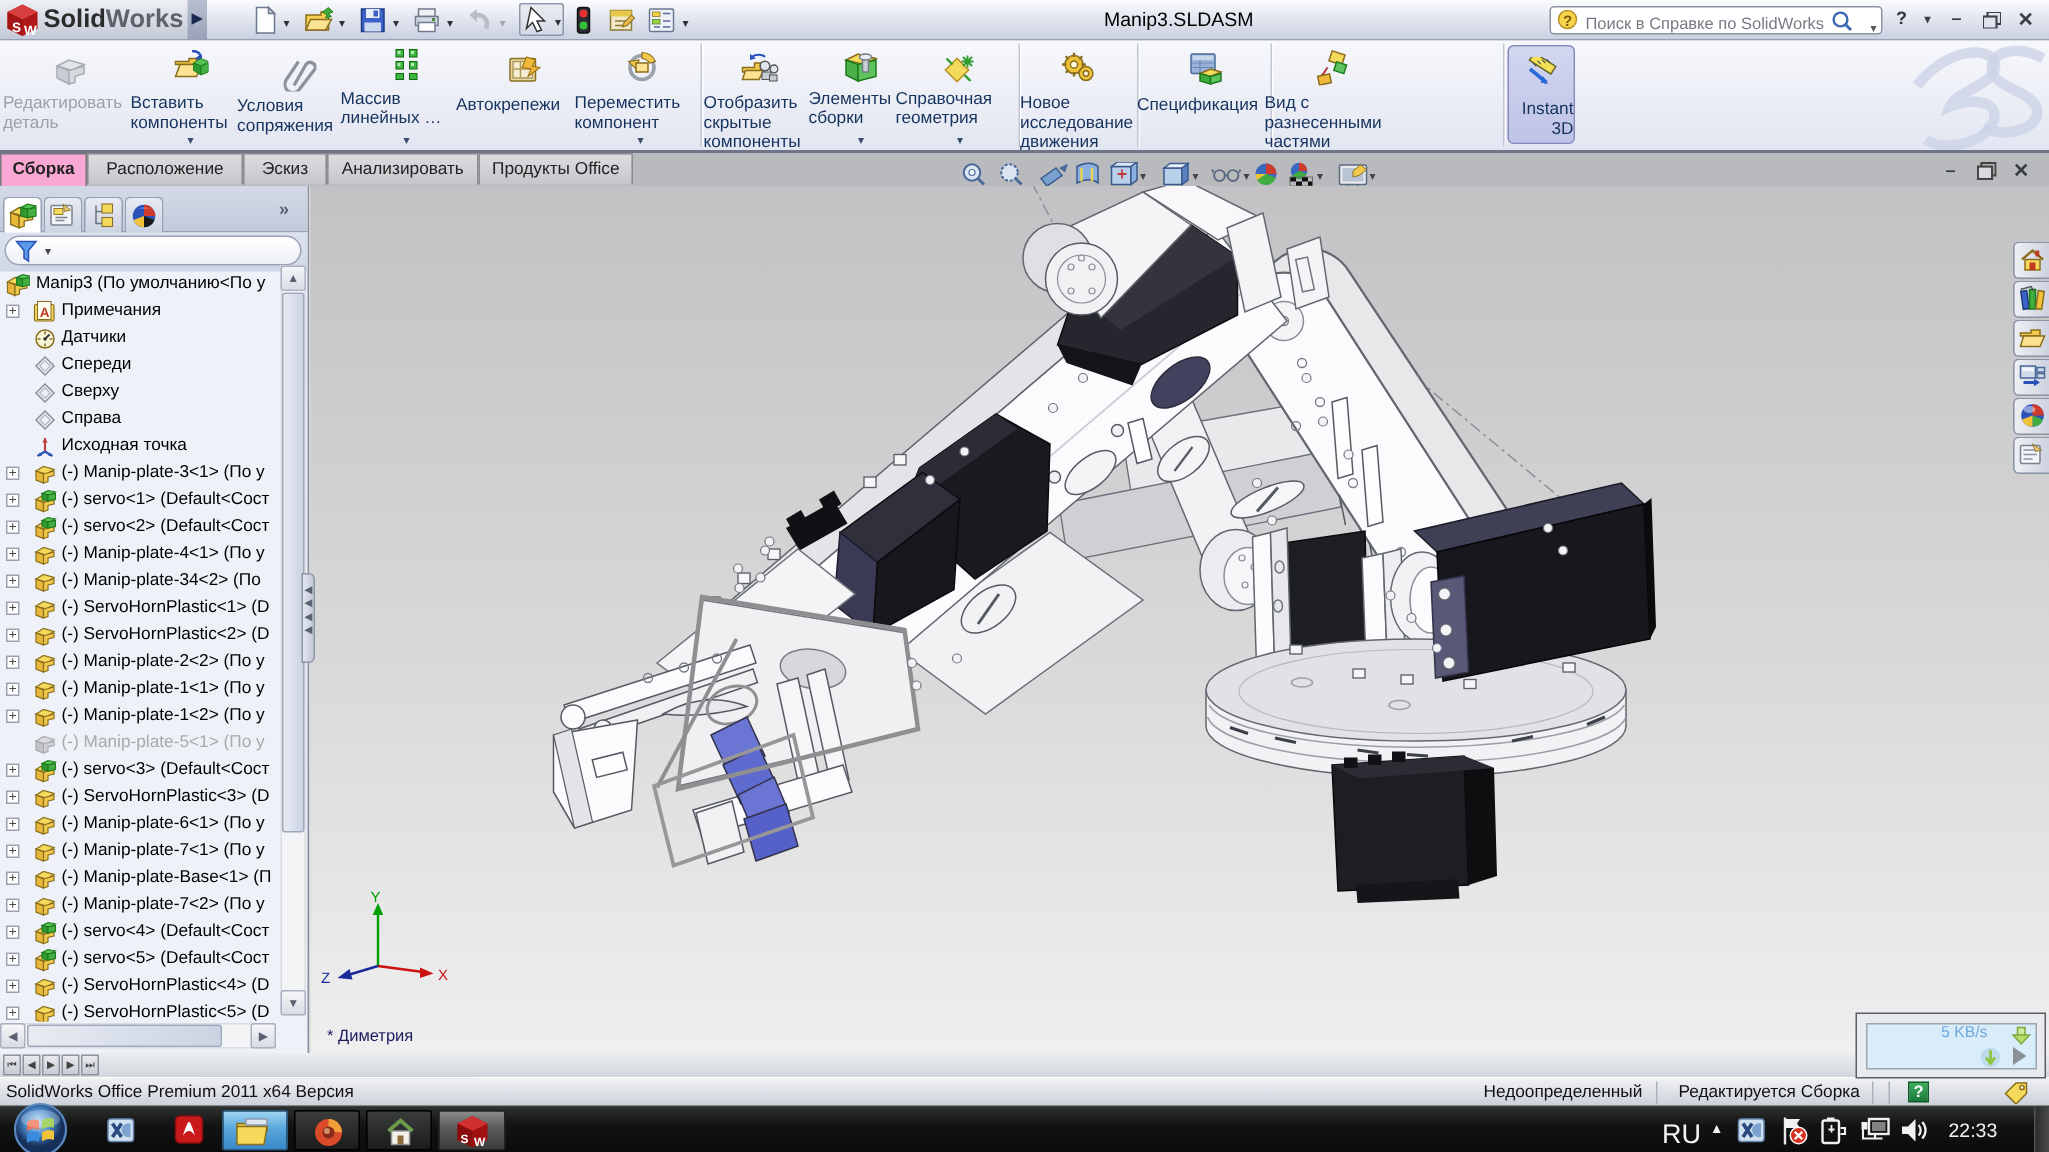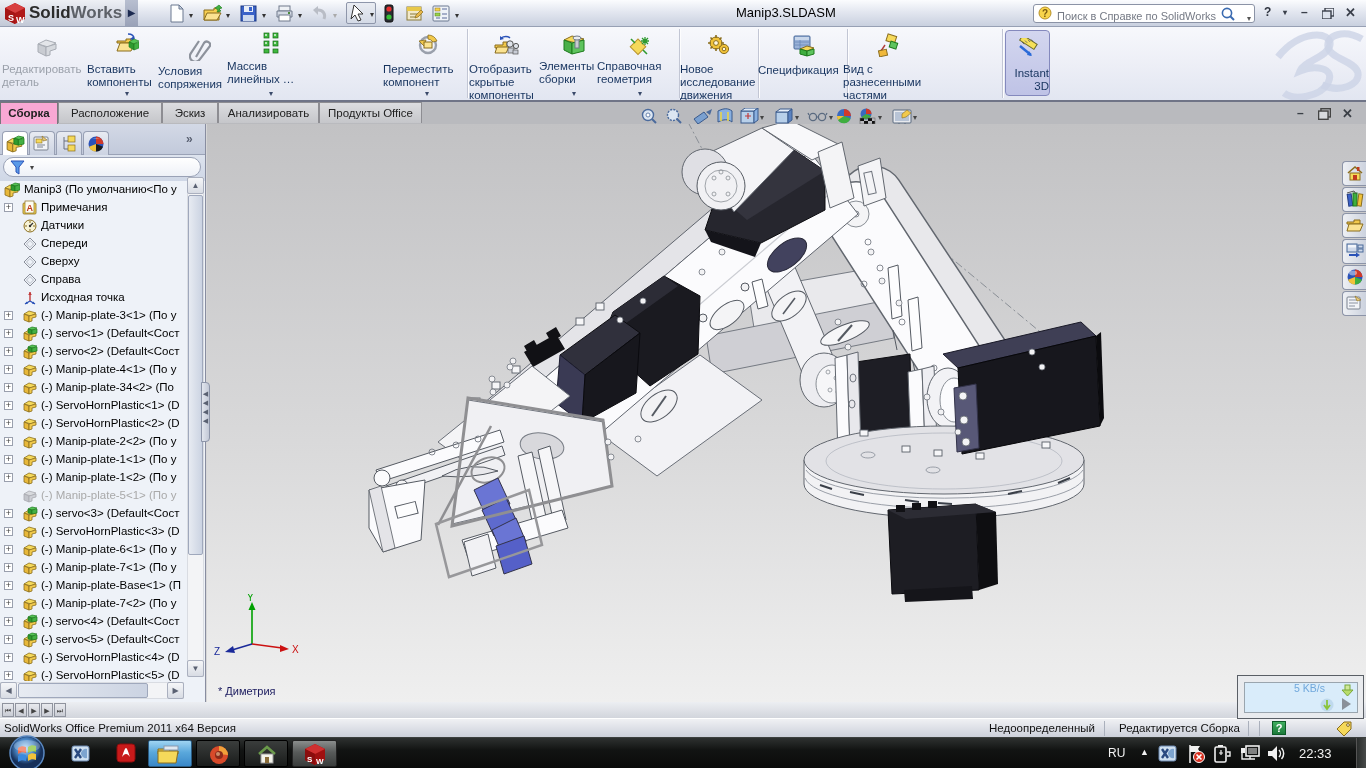--- a/index.html
+++ b/index.html
@@ -201,20 +201,29 @@
           <g fill="#b8e8b8">
             <rect x="4" y="2" width="2" height="2"></rect>
             <rect x="13" y="2" width="2" height="2"></rect>
             <rect x="4" y="10" width="2" height="2"></rect>
             <rect x="13" y="10" width="2" height="2"></rect>
           </g>
         </svg>
       <div class="rlbl" style="top:33px">Массив
 линейных …</div>
       <div class="rcaret">▾</div>
+    </div>
+    <div class="rbtn" style="left:304px;width:92px">
+      <svg class="ricon" style="top:8px" width="24" height="24" viewBox="0 0 24 24">
+          <rect x="2" y="4" width="17" height="15" rx="1" fill="#e8d8a8" stroke="#8a6d1d"></rect>
+          <rect x="4" y="6" width="13" height="11" fill="#f5ecd2" stroke="#b09a5a"></rect>
+          <path d="M9 6v11M4 11h13" stroke="#b09a5a"></path>
+          <path d="M13 3l6 2-2 4 5 1-8 6 2-5-6-1z" fill="#f0b83a" stroke="#9a6d10" stroke-width=".7"></path>
+        </svg>
+      <div class="rlbl" style="top:37px">Автокрепежи</div>
     </div>
     <div class="rbtn" style="left:383px;width:88px">
       <svg class="ricon" style="top:6px" width="24" height="23" viewBox="0 0 24 23">
           <circle cx="13" cy="12" r="8" fill="none" stroke="#9aa0ac" stroke-width="2.4"></circle>
           <path d="M13 2a10 10 0 0 1 9 6l-4 1a6.5 6.5 0 0 0 -5 -3z" fill="#f2c94c" stroke="#8a6d1d" stroke-width=".8"></path>
           <path d="M4 8l7-1-2 6z" fill="#f2c94c" stroke="#8a6d1d" stroke-width=".8"></path>
           <rect x="9" y="9" width="8" height="6" fill="#fbe391" stroke="#8a6d1d"></rect>
         </svg>
       <div class="rlbl" style="top:36px">Переместить
 компонент</div>
@@ -1012,21 +1021,21 @@
     </div>
     <div class="tkbtn" style="left:292px;width:45px;background:linear-gradient(#8a8d8c,#585b5a 45%,#3a3d3c);border-color:#222">
       <svg style="position:absolute;left:10px;top:2px" width="24" height="23" viewBox="0 0 24 23">
         <polygon points="12,1 22,6 22,17 12,22 2,17 2,6" fill="#a01010"></polygon>
         <polygon points="12,1 22,6 12,11 2,6" fill="#d03030"></polygon>
         <polygon points="2,6 12,11 12,22 2,17" fill="#8a0d0d"></polygon>
         <text x="4" y="19" font-size="8" fill="#fff" font-weight="bold" font-family="Liberation Sans">S</text>
         <text x="13" y="21" font-size="8" fill="#fff" font-weight="bold" font-family="Liberation Sans">W</text>
       </svg>
     </div>
-    <div class="traytxt" style="left:1108px;top:8px;font-size:12px">RU</div>
+    <div class="traytxt" style="left:1108px;top:8px;font-size:18px">RU</div>
     <div class="traytxt" style="left:1140px;top:9px;font-size:9px">▲</div>
     <svg class="abs" style="left:1158px;top:6px" width="19" height="19" viewBox="0 0 19 19">
         <rect x="1" y="2" width="17" height="15" rx="2" fill="#cfe0f0" stroke="#6a88b0"></rect>
         <path d="M4 5l6 9M10 5l-6 9" stroke="#2a4a80" stroke-width="2.4"></path>
         <path d="M10 9a5 5 0 0 1 6-4v9a5 5 0 0 1-6-4" fill="#5a8ac0" opacity=".7"></path>
       </svg>
     <svg class="abs" style="left:1186px;top:6px" width="20" height="20" viewBox="0 0 20 20">
         <path d="M4 1v18" stroke="#e8e8e8" stroke-width="1.6"></path>
         <path d="M4 2h10l-2 3 2 3H4z" fill="#f2f2f2"></path>
         <circle cx="13" cy="13" r="5.5" fill="#d83020" stroke="#fff" stroke-width="1"></circle>

